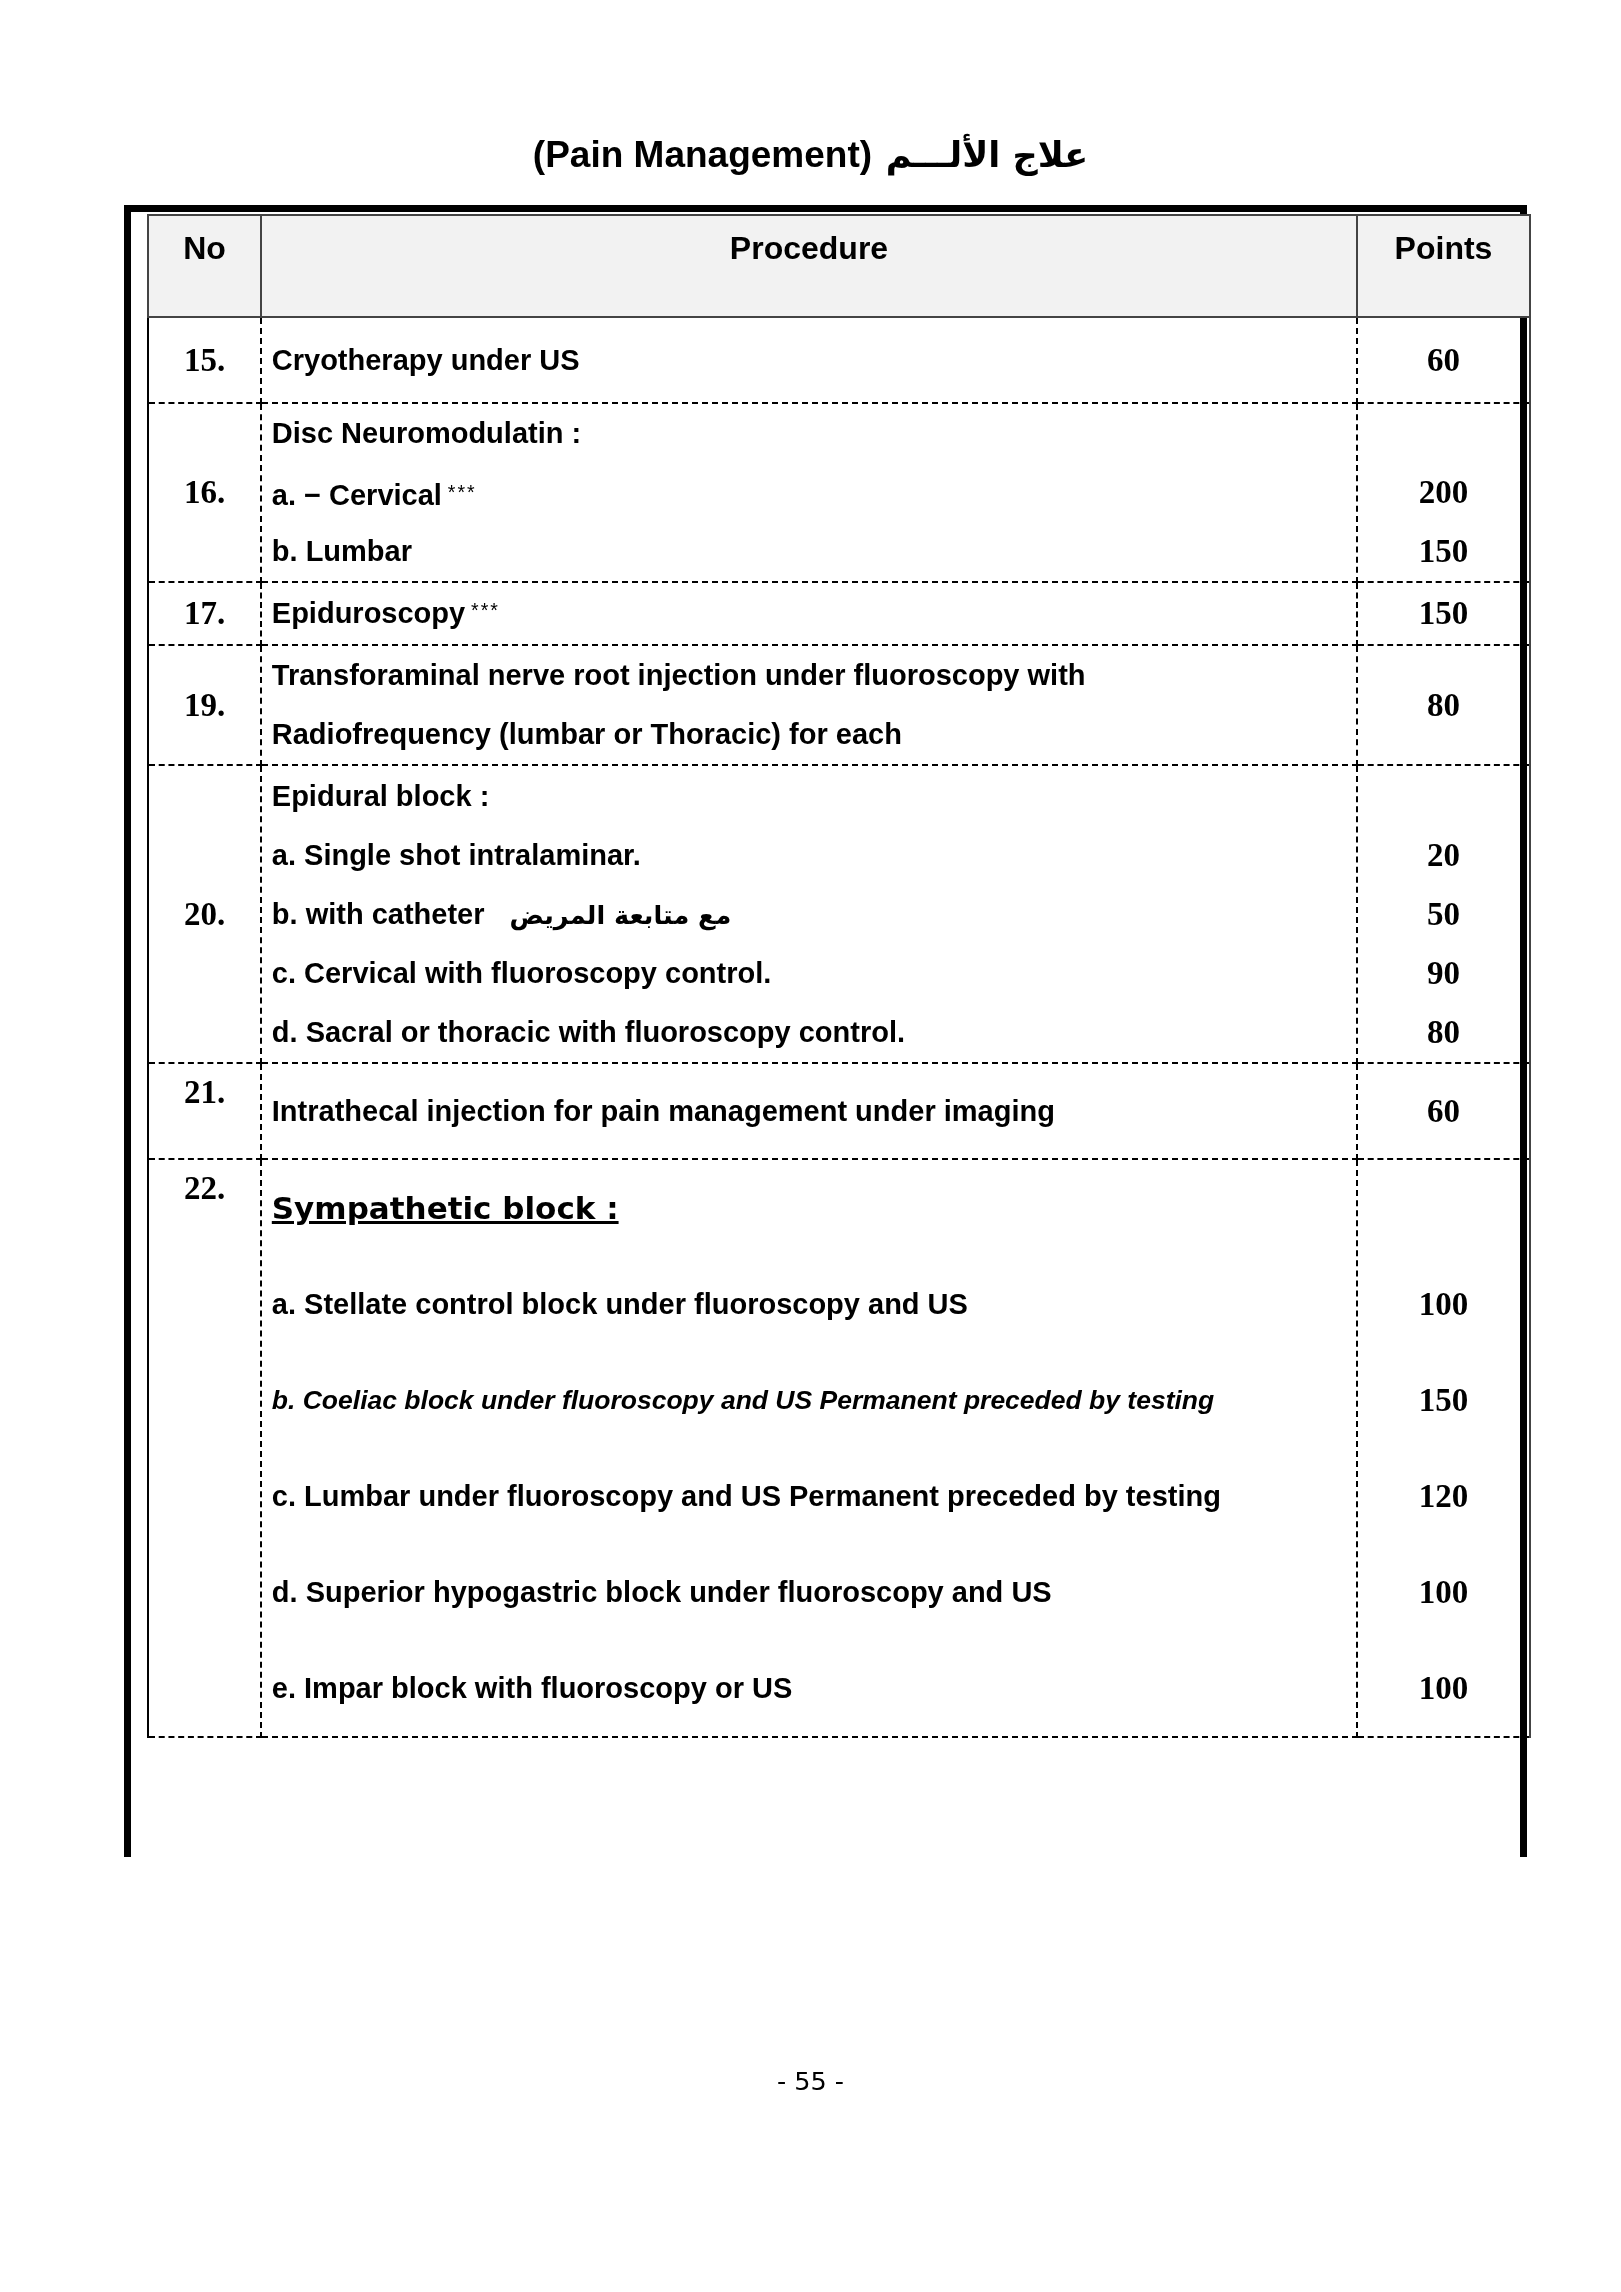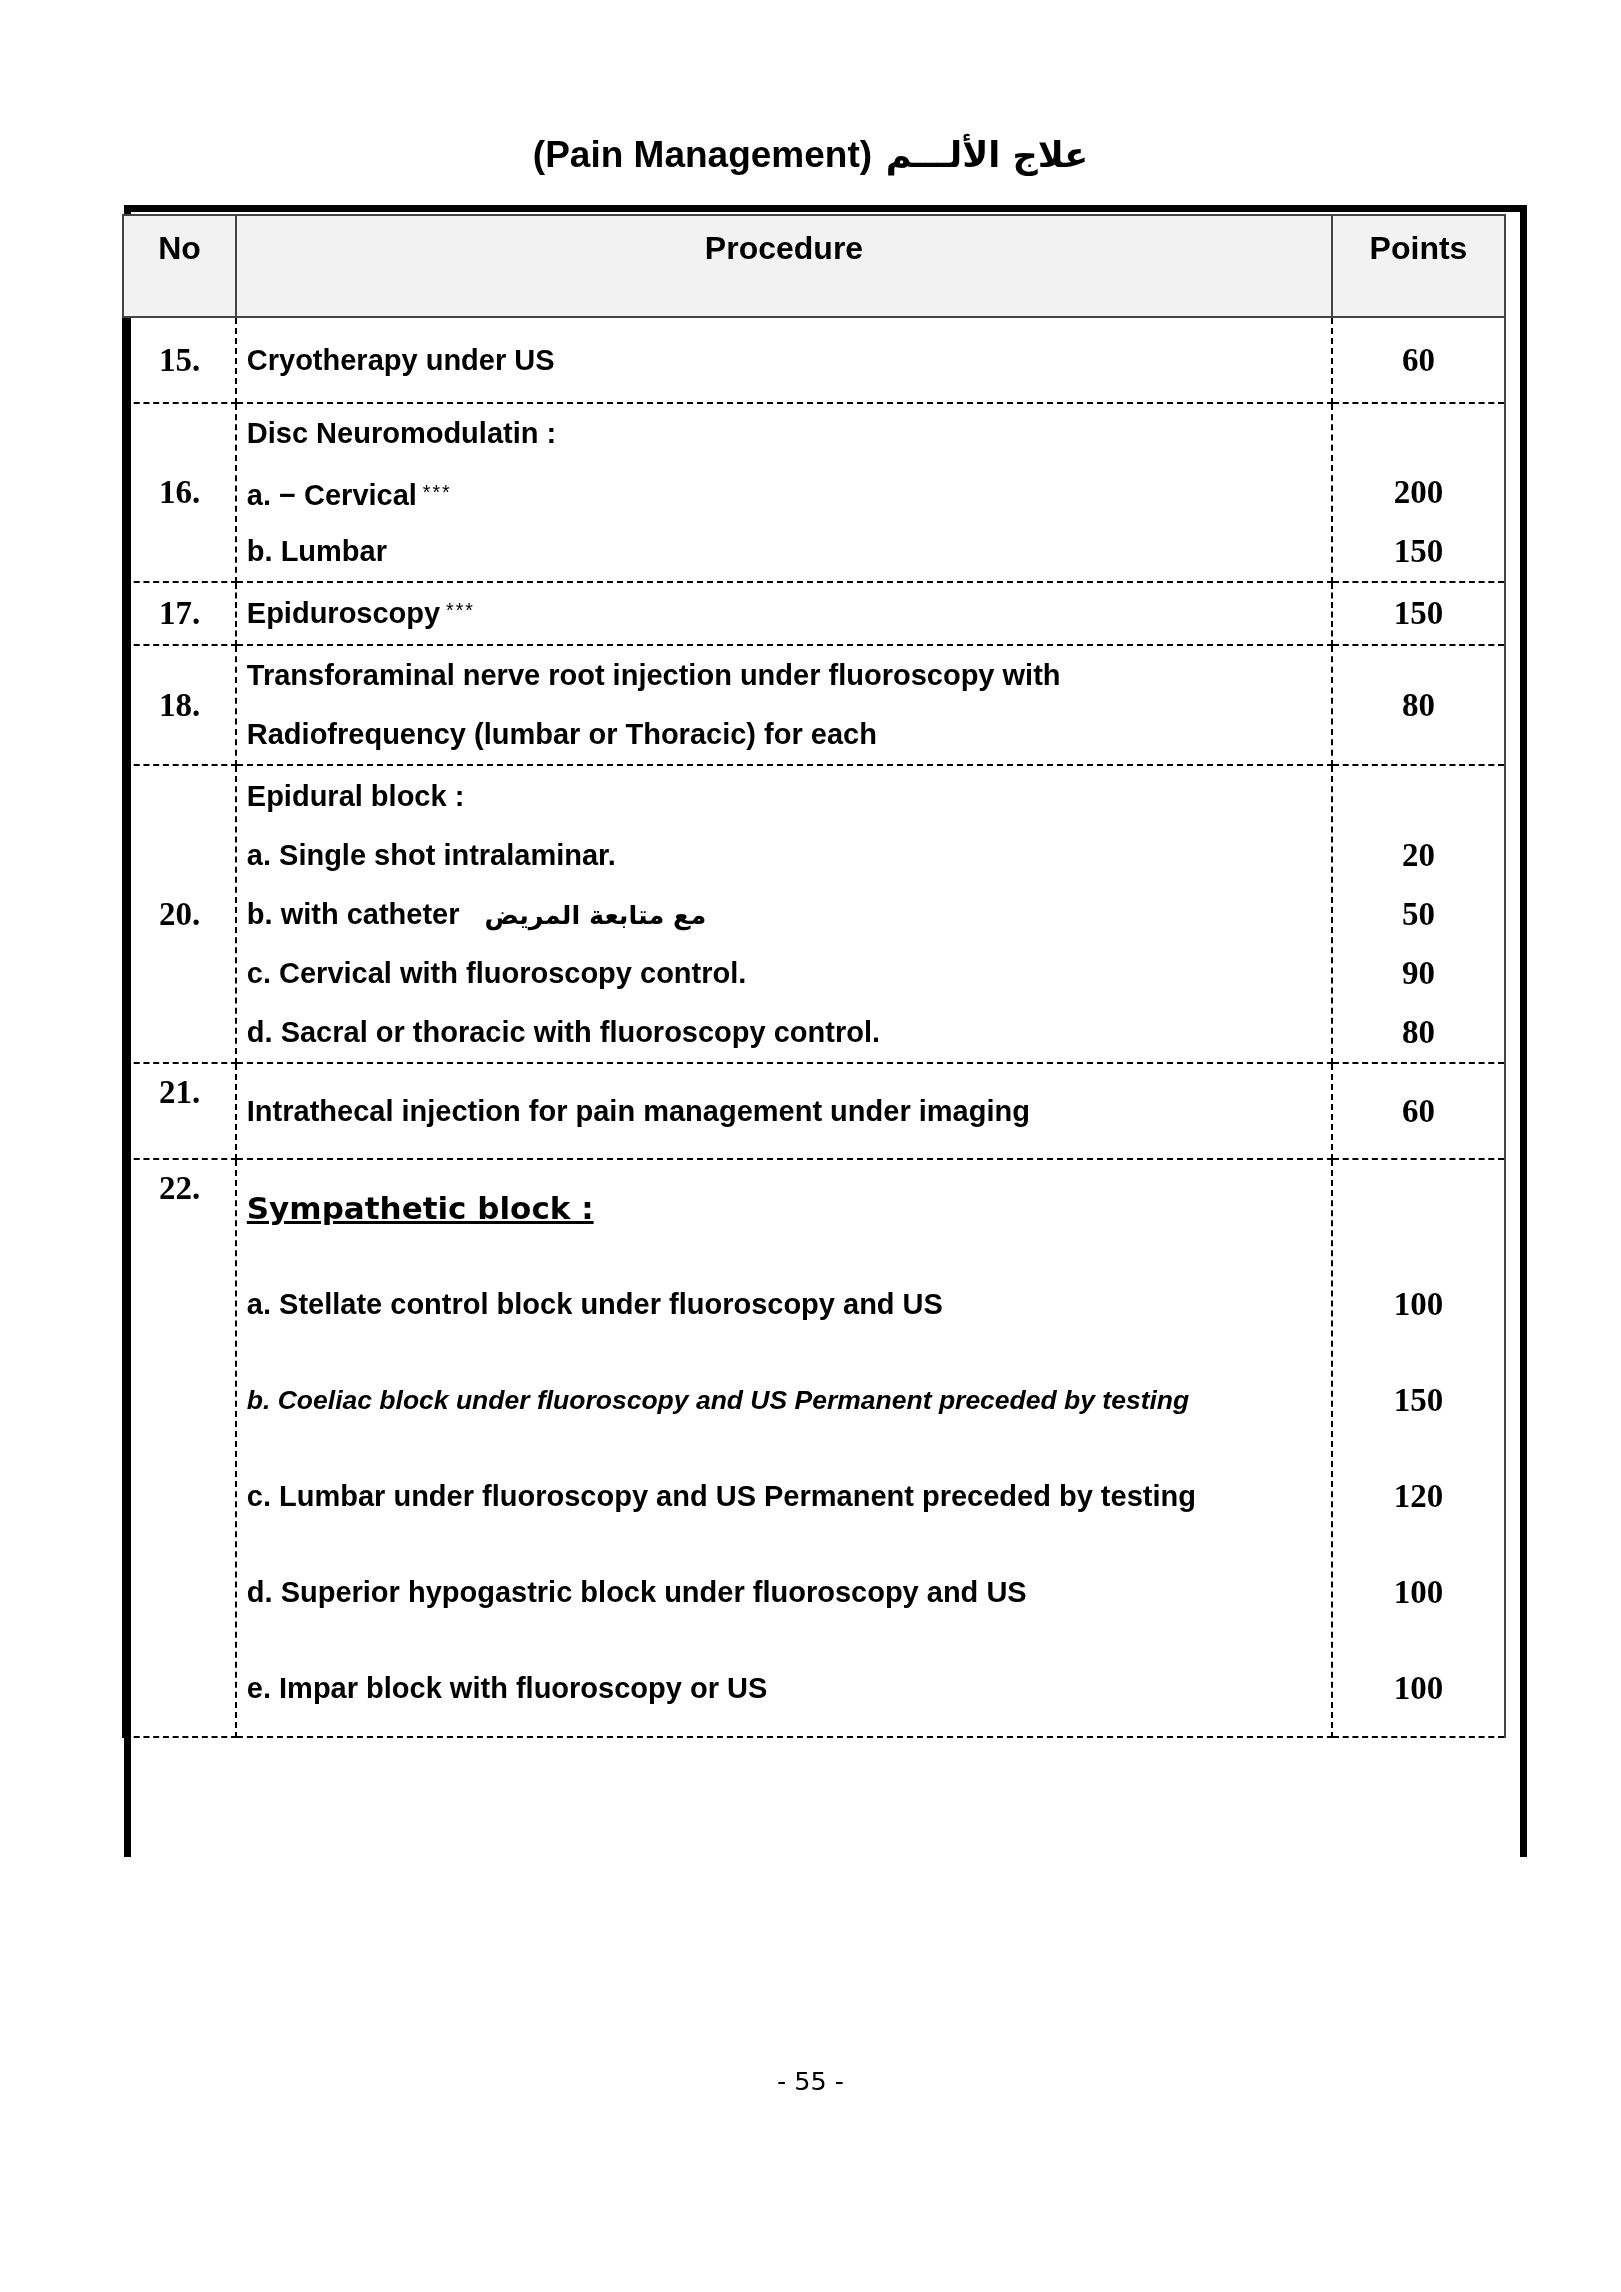--- a/index.html
+++ b/index.html
@@ -13,21 +13,21 @@
   .title .ar { font-family: "DejaVu Sans", sans-serif; font-size: 35px; margin-left: 13.7px; }
 
   
   .frame {
     position: absolute; left: 124px; top: 205px; width: 1403px; height: 1652px;
     border-top: 7.8px solid #000; border-left: 7.8px solid #000; border-right: 7.8px solid #000;
     box-sizing: border-box;
   }
 
   .table {
-    position: absolute; left: 122px; top: 214px; width: 1382px;
+    position: absolute; left: 147px; top: 214px; width: 1382px;
     border-collapse: collapse; table-layout: fixed;
     font-family: "Liberation Sans", sans-serif;
   }
   .table col.c-no { width: 113px; }
   .table col.c-proc { width: 1096px; }
   .table col.c-pts { width: 173px; }
 
   .table th {
     background: #f2f2f2; height: 102px; vertical-align: top;
     font-family: "Liberation Sans", sans-serif; font-weight: bold; font-size: 32px;
@@ -110,21 +110,21 @@
 
     <tr class="first-col" style="height:63px">
       <td class="no">17.</td>
       <td class="proc">
         <span>Epiduroscopy</span><span class="stars">***</span>
       </td>
       <td class="pts">150</td>
     </tr>
 
     <tr class="first-col" style="height:120px">
-      <td class="no">18.</td>
+      <td class="no">19.</td>
       <td class="proc">
         <span class="line">Transforaminal nerve root injection under fluoroscopy with</span>
         <span class="line">Radiofrequency (lumbar or Thoracic) for each</span>
       </td>
       <td class="pts">80</td>
     </tr>
 
 
     <tr class="first-col" style="height:298px">
       <td class="no">20.</td>

